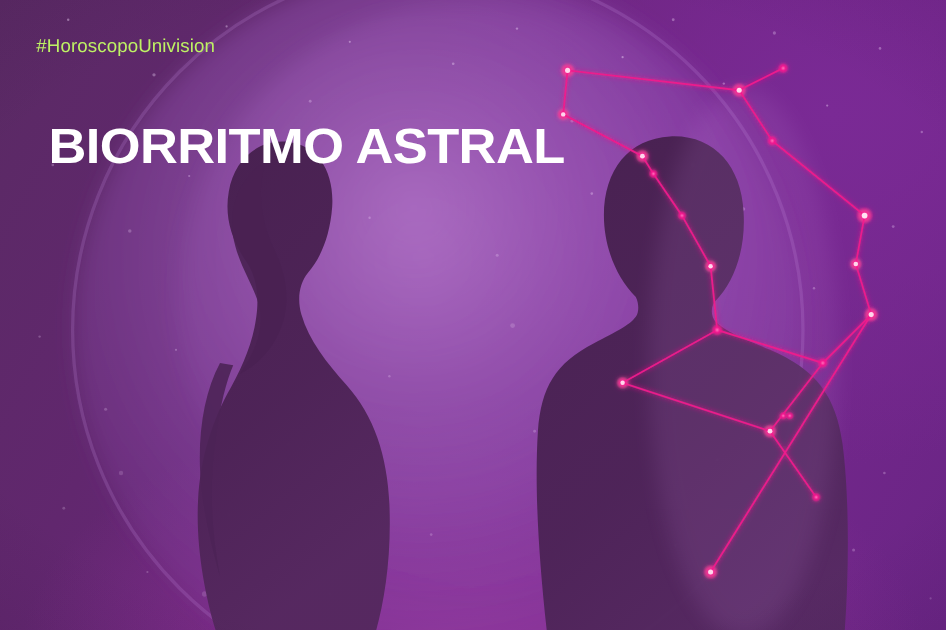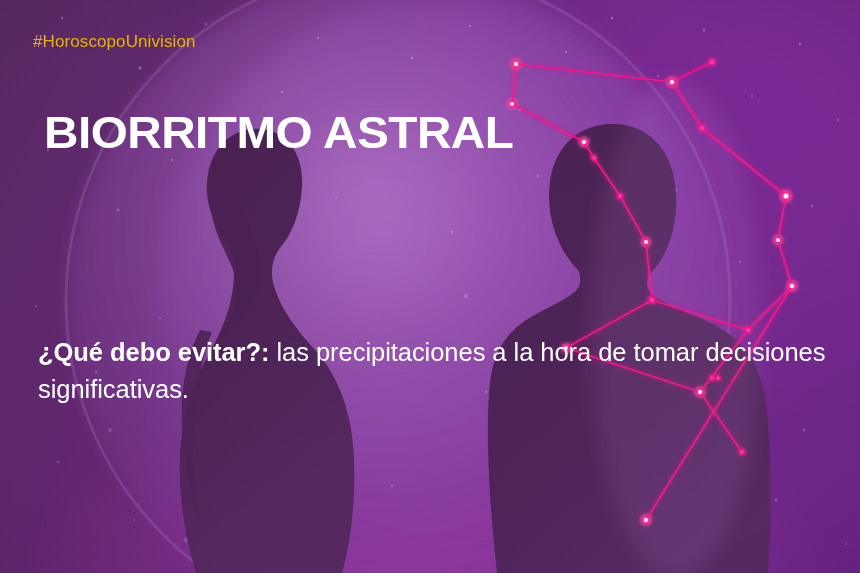--- a/index.html
+++ b/index.html
@@ -37,21 +37,21 @@
       radial-gradient(ellipse 120% 110% at 50% 50%, rgba(0,0,0,0) 48%, rgba(40,10,50,0.30) 100%);
   }
 
   
   #hashtag {
     position: absolute;
     left: 33px;
     top: 32px;
     font-size: 17px;
     font-weight: 400;
-    color: #eab308;
+    color: #bef264;
     letter-spacing: 0.1px;
     white-space: nowrap;
   }
 
   #title {
     position: absolute;
     left: 44px;
     top: 79px;
     font-size: 45px;
     line-height: 48px;
@@ -320,17 +320,14 @@
     </g>
   </svg>
 
   <div class="bg-layer" id="bg-vignette"></div>
 
   <div id="hashtag">#HoroscopoUnivision</div>
 
   <h1 id="title">BIORRITMO ASTRAL</h1>
 
 
-  <p class="body-block" id="block-2">
-    <span class="lead">¿Qué debo evitar?:</span><span> las precipitaciones a la hora de tomar decisiones significativas.</span>
-  </p>
 
 </div>
 
 </body></html>

